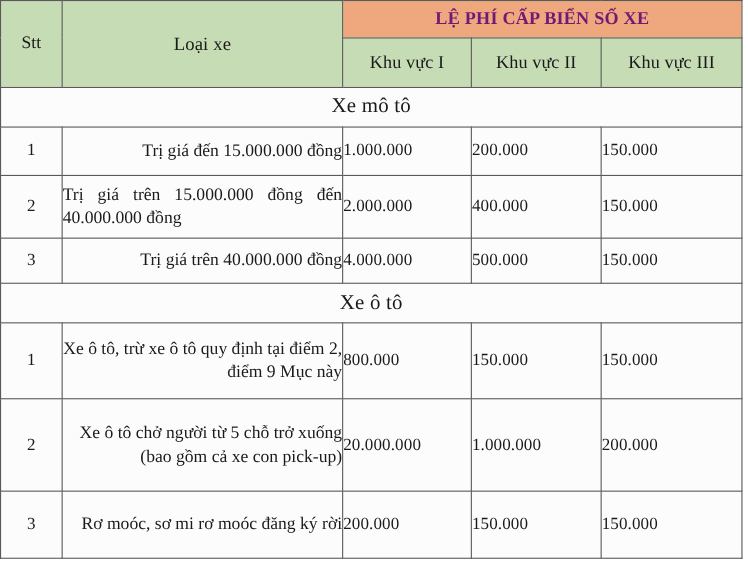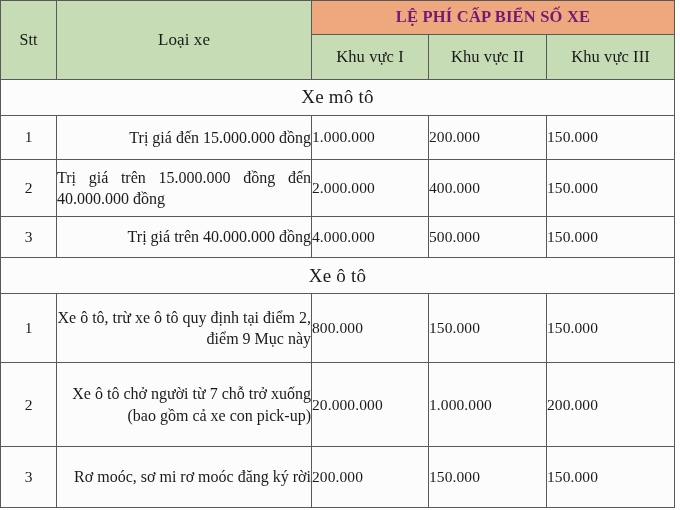--- a/index.html
+++ b/index.html
@@ -179,21 +179,21 @@
     <tr class="r-tall-4">
       <td class="cell-stt">1</td>
       <td class="cell-type">Xe ô tô, trừ xe ô tô quy định tại điểm 2, điểm 9 Mục này</td>
       <td class="cell-fee">800.000</td>
       <td class="cell-fee">150.000</td>
       <td class="cell-fee">150.000</td>
     </tr>
 
     <tr class="r-tall-5">
       <td class="cell-stt">2</td>
-      <td class="cell-type">Xe ô tô chở người từ 7 chỗ trở xuống (bao gồm cả xe con pick-up)</td>
+      <td class="cell-type">Xe ô tô chở người từ 5 chỗ trở xuống (bao gồm cả xe con pick-up)</td>
       <td class="cell-fee">20.000.000</td>
       <td class="cell-fee">1.000.000</td>
       <td class="cell-fee">200.000</td>
     </tr>
 
     <tr class="r-tall-6">
       <td class="cell-stt">3</td>
       <td class="cell-type">Rơ moóc, sơ mi rơ moóc đăng ký rời</td>
       <td class="cell-fee">200.000</td>
       <td class="cell-fee">150.000</td>

